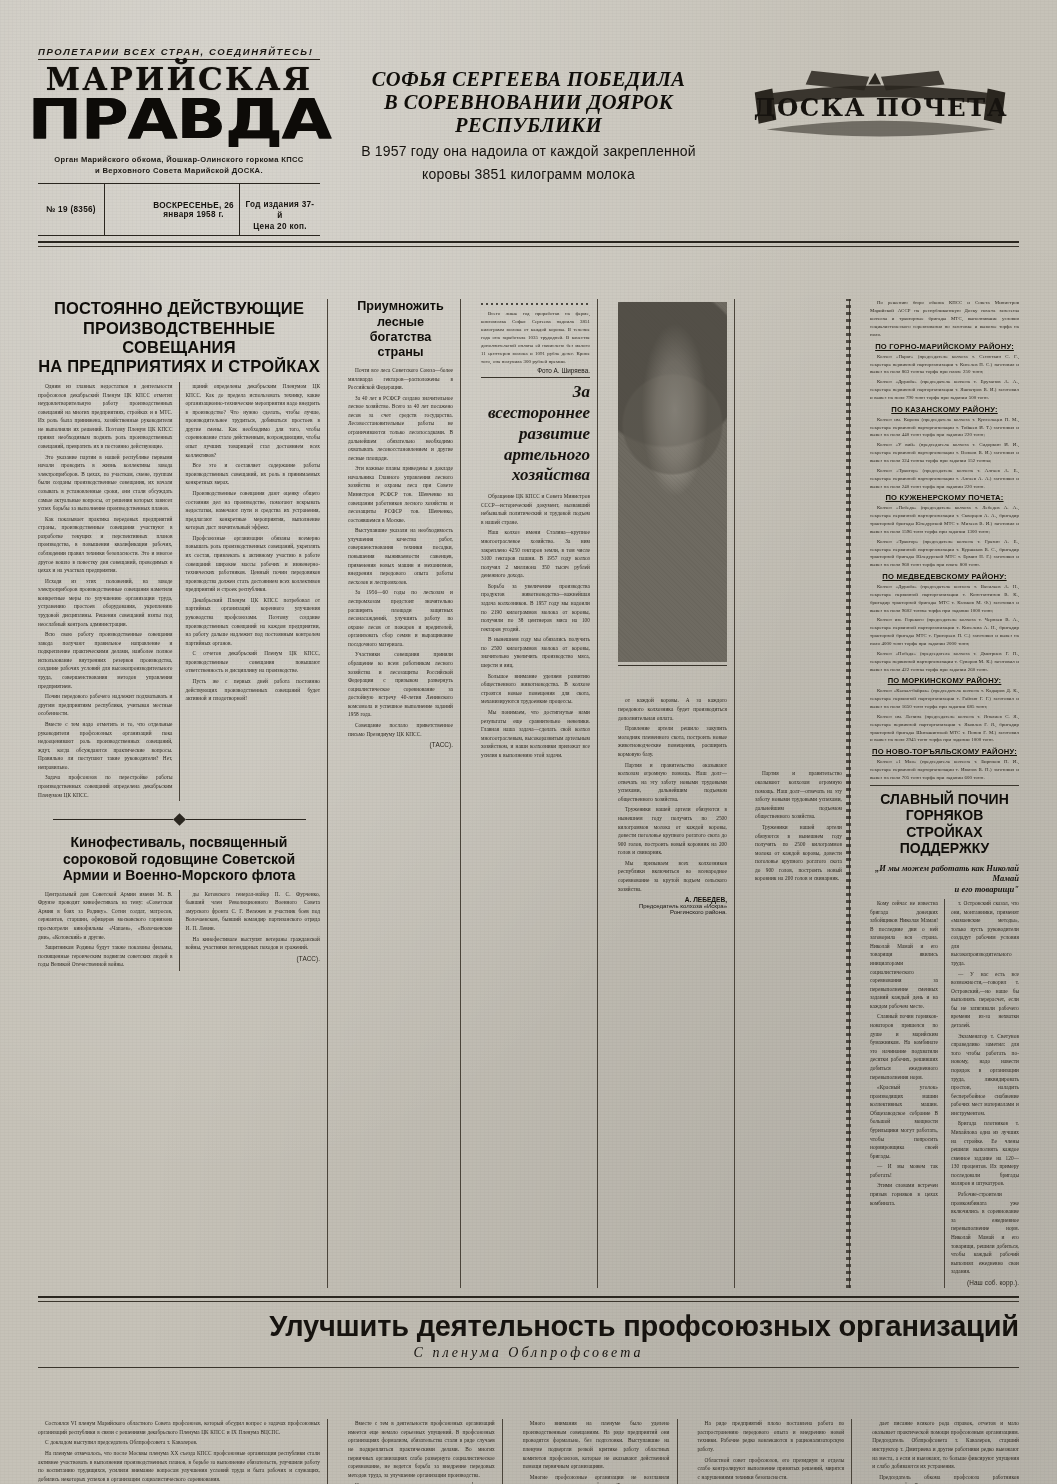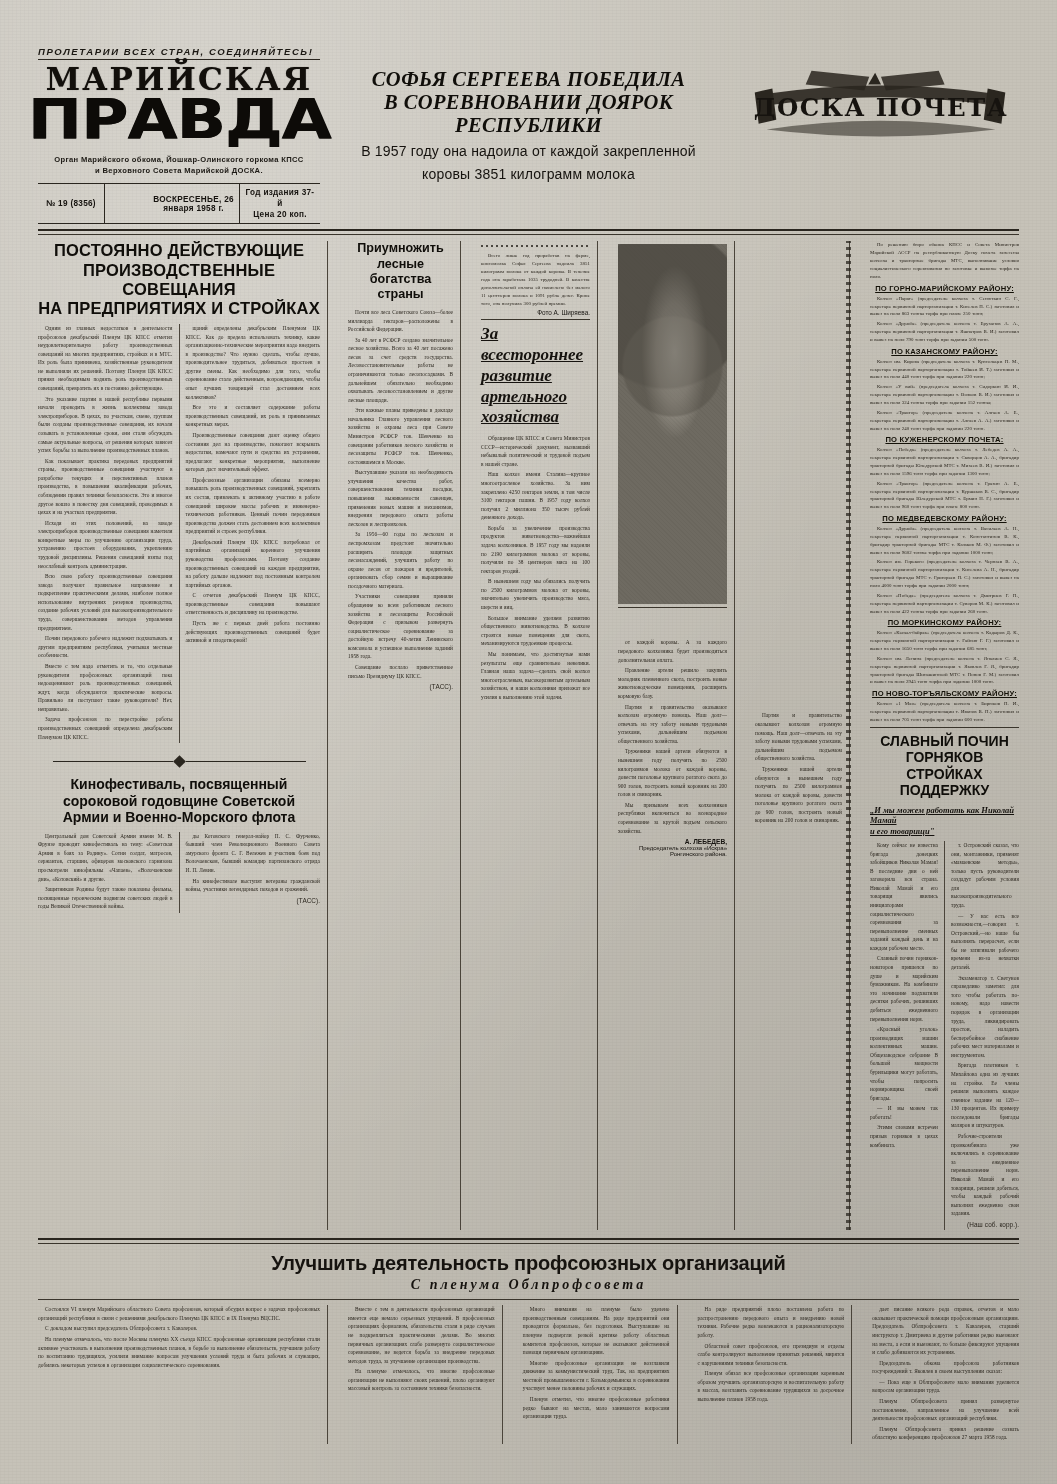--- a/index.html
+++ b/index.html
@@ -61,21 +61,21 @@
   }
   .mast-meta {
     display:flex; align-items:stretch; margin-top:7px;
     border-top:1.2px solid #2a261f; border-bottom:1.2px solid #2a261f;
     font-family:"Liberation Sans", sans-serif; font-weight:700;
     font-size:8.2px; letter-spacing:.3px;
   }
   .mm-cell { padding:3px 5px; display:flex; align-items:center; justify-content:center; text-align:center; }
   .mm-num { flex:0 0 66px; }
   .mm-date { flex:1; border-left:1.1px solid #2a261f; border-right:1.1px solid #2a261f;padding-left:48px; }
-  .mm-year { flex:0 0 80px; line-height:1.35; }
+  .mm-year { flex:0 0 80px; line-height:1.35;margin-top:12px; }
 
   
   .mast-center { flex:1; padding:4px 14px 0 14px; text-align:center; }
   .lead-hl {
     font-family:"Liberation Serif", serif; font-weight:700; font-style:italic;
     font-size:20.5px; line-height:1.12; letter-spacing:.4px; color:#100e0a;
   }
   .lead-sub {
     font-family:"Liberation Sans", sans-serif; font-weight:400;
     font-size:14px; line-height:1.26; margin-top:6px; letter-spacing:.2px;
@@ -85,39 +85,39 @@
   .mast-right { width:282px; flex:0 0 282px; padding-left:6px; }
   .banner { position:relative; height:92px; }
   .banner svg { width:100%; height:92px; display:block; }
 
   
   .hr-thick { border-top:2.4px solid #2a261f; margin:5px 0 0 0; }
   .hr-thin  { border-top:1px solid #3a352c; margin:3px 0 0 0; }
 
   
   .body-grid { display:flex; margin-top:6px; }
-  .col { position:relative; }
+  .col { position:relative;margin-top:46px; }
   .col + .col { border-left:1px solid #4a443a; margin-left:7px; padding-left:20px; }
   .c1 { width:282px; flex:0 0 282px; }
   .c2 { width:126px; flex:0 0 126px; }
   .c3 { width:130px; flex:0 0 130px; }
   .c4 { width:130px; flex:0 0 130px; }
   .c5 { width:108px; flex:0 0 108px; }
   .c6 { flex:1; }
 
   h2.hl {
     font-family:"Liberation Sans", sans-serif; font-weight:700;
     text-align:center; margin:0 0 6px 0; color:#100e0a;
   }
   .hl-xl { font-size:16.5px; line-height:1.16; letter-spacing:.2px; }
   .hl-lg { font-size:14px; line-height:1.18; }
   .hl-md { font-size:12.6px; line-height:1.2; }
   .hl-italic-serif {
     font-family:"Liberation Serif", serif; font-style:italic; font-weight:700;
-    font-size:17px; line-height:1.22; text-align:left; margin:4px 0 6px;text-decoration:underline;
+    font-size:17px; line-height:1.22; text-align:right; margin:4px 0 6px;
   }
 
   .two-up { display:flex; }
   .two-up > div { flex:1; }
   .two-up > div + div { border-left:1px solid #4a443a; margin-left:6px; padding-left:6px; }
 
   
   .bt {
     font-family:"Liberation Serif", serif;
     font-size:5.3px; line-height:1.62; text-align:justify;
@@ -165,24 +165,24 @@
     background-image:repeating-linear-gradient(0deg,#2a261f 0 3px,rgba(0,0,0,0) 3px 7px); opacity:.75; }
 
   .dot-rule { text-align:center; margin:8px 0 7px; }
   .dot-rule span { display:inline-block; width:120px; height:1.4px; background:#2a261f; vertical-align:middle; }
   .dot-rule i { display:inline-block; width:9px; height:9px; background:#2a261f; transform:rotate(45deg); margin:0 2px; vertical-align:middle; }
 
   
   .bottom-sect { margin-top:8px; }
   .bottom-title {
     font-family:"Liberation Sans", sans-serif; font-weight:700;
-    font-size:20px; text-align:center; letter-spacing:-.2px; margin:8px 0 2px;
+    font-size:29px; text-align:right; letter-spacing:-.2px; margin:8px 0 2px;
   }
   .bottom-sub {
-    font-family:"Liberation Serif", serif; font-style:italic; font-weight:700;
+    font-family:"Liberation Serif", serif; font-style:italic; font-weight:400;
     font-size:14px; text-align:center; letter-spacing:3px; margin-bottom:6px;
   }
   .dpc-entry { margin-bottom:1px; }
 </style>
 </head>
 <body>
 
 <div class="page">
 <div class="grain"></div>
 <div class="sheet">

